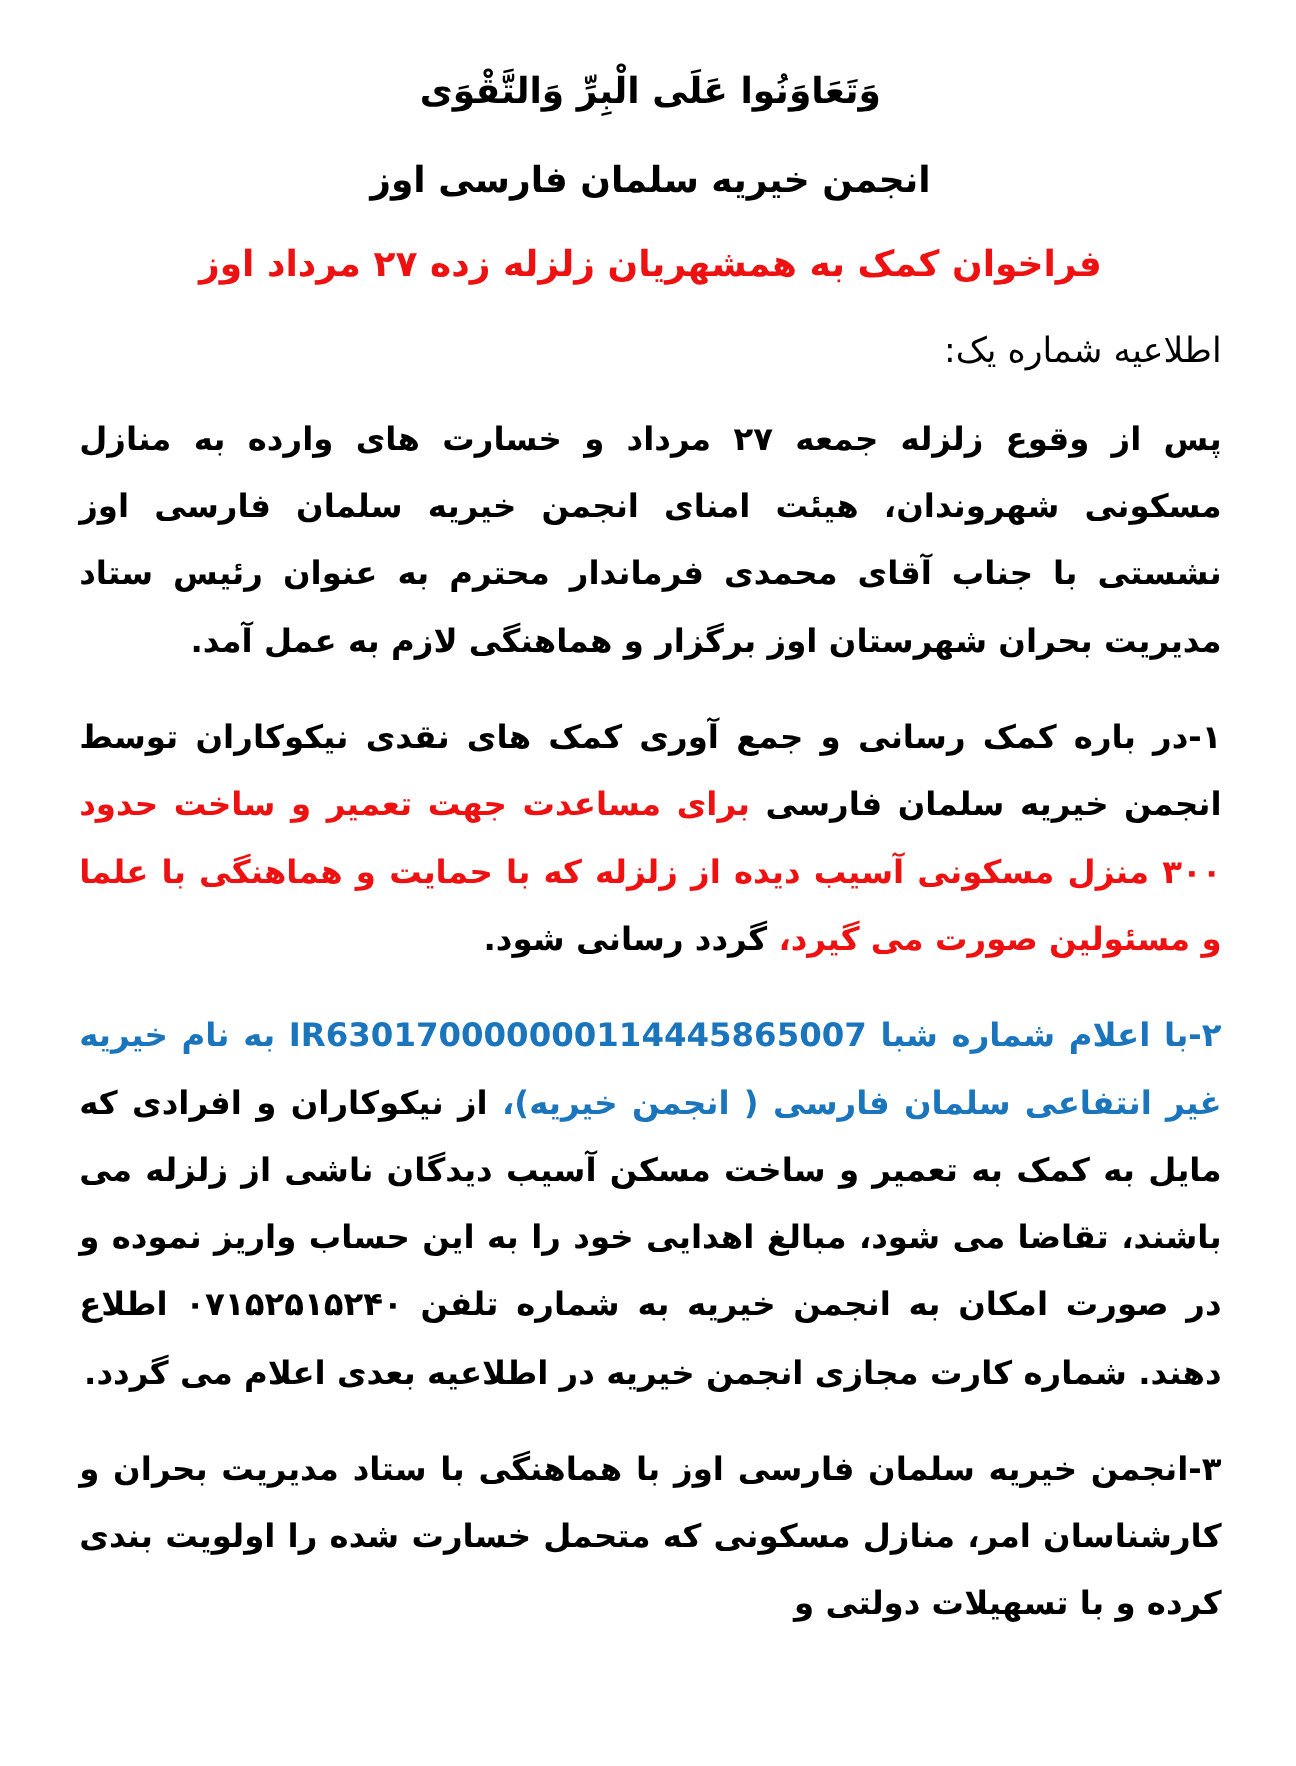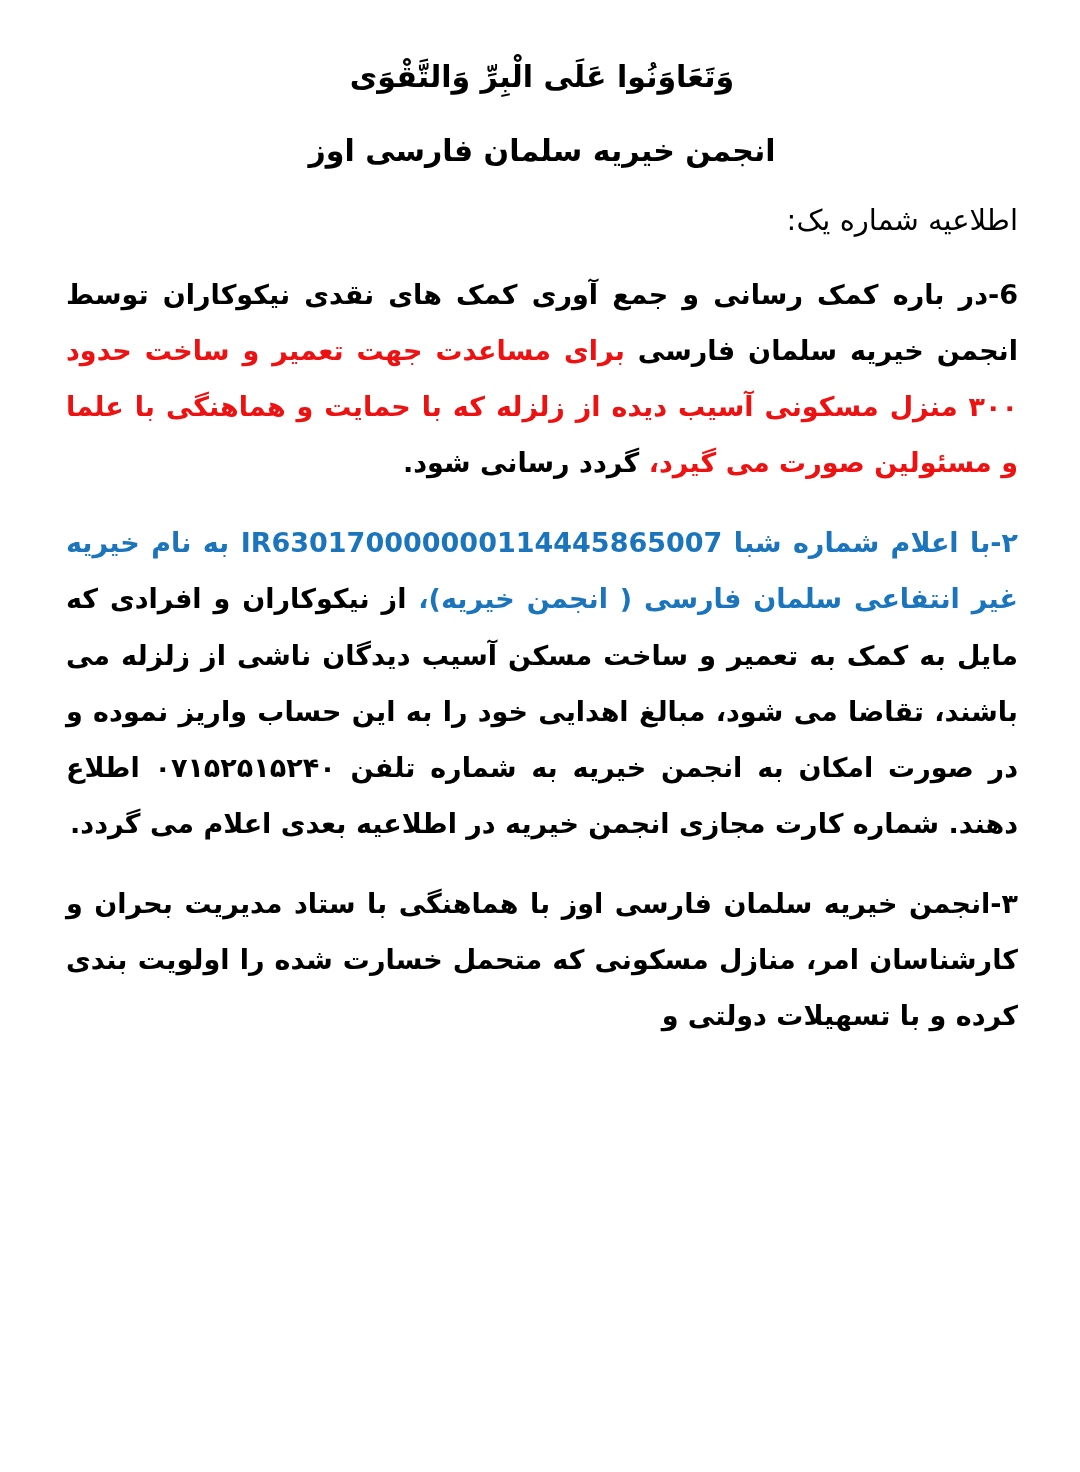--- a/index.html
+++ b/index.html
@@ -58,24 +58,26 @@
 </style>
 </head>
 <body>
 
 <div class="page">
 
   <div class="heading-center verse">وَتَعَاوَنُوا عَلَى الْبِرِّ وَالتَّقْوَى</div>
 
   <div class="heading-center org-name">انجمن خیریه سلمان فارسی اوز</div>
 
+  <div class="heading-center call-title">فراخوان کمک به همشهریان زلزله زده ۲۷ مرداد اوز</div>
 
   <div class="notice-heading">اطلاعیه شماره یک:</div>
 
+  <p class="body-par">پس از وقوع زلزله جمعه ۲۷ مرداد و خسارت های وارده به منازل مسکونی شهروندان، هیئت امنای انجمن خیریه سلمان فارسی اوز نشستی  با جناب آقای محمدی فرماندار محترم به عنوان رئیس ستاد مدیریت بحران شهرستان اوز برگزار و هماهنگی لازم به عمل آمد.</p>
 
 
-  <p class="body-par"><span>6-در باره کمک رسانی و جمع آوری کمک های نقدی نیکوکاران توسط انجمن خیریه سلمان فارسی </span><span class="red-text">برای مساعدت جهت تعمیر و ساخت حدود ۳۰۰ منزل مسکونی آسیب دیده از زلزله که با حمایت و هماهنگی با علما و مسئولین صورت می گیرد، </span><span>گردد رسانی شود.</span></p>
+  <p class="body-par"><span>۱-در باره کمک رسانی و جمع آوری کمک های نقدی نیکوکاران توسط انجمن خیریه سلمان فارسی </span><span class="red-text">برای مساعدت جهت تعمیر و ساخت حدود ۳۰۰ منزل مسکونی آسیب دیده از زلزله که با حمایت و هماهنگی با علما و مسئولین صورت می گیرد، </span><span>گردد رسانی شود.</span></p>
 
   <p class="body-par"><span class="blue-text">۲-با اعلام شماره شبا </span><span class="blue-text latin-number">IR630170000000114445865007</span><span class="blue-text"> به نام خیریه غیر انتفاعی سلمان فارسی ( انجمن خیریه)، </span><span>از نیکوکاران و افرادی که مایل به کمک به تعمیر و ساخت مسکن آسیب دیدگان ناشی از زلزله می باشند، تقاضا می شود، مبالغ اهدایی خود را به این حساب واریز نموده و در صورت امکان به انجمن خیریه به شماره تلفن ۰۷۱۵۲۵۱۵۲۴۰ اطلاع دهند. شماره کارت مجازی انجمن خیریه در اطلاعیه بعدی اعلام می گردد.</span></p>
 
   <p class="body-par">۳-انجمن خیریه سلمان فارسی اوز با هماهنگی با ستاد مدیریت بحران و کارشناسان امر، منازل مسکونی که متحمل خسارت شده را اولویت بندی کرده و با تسهیلات دولتی و</p>
 
 </div>
 
 </body></html>

